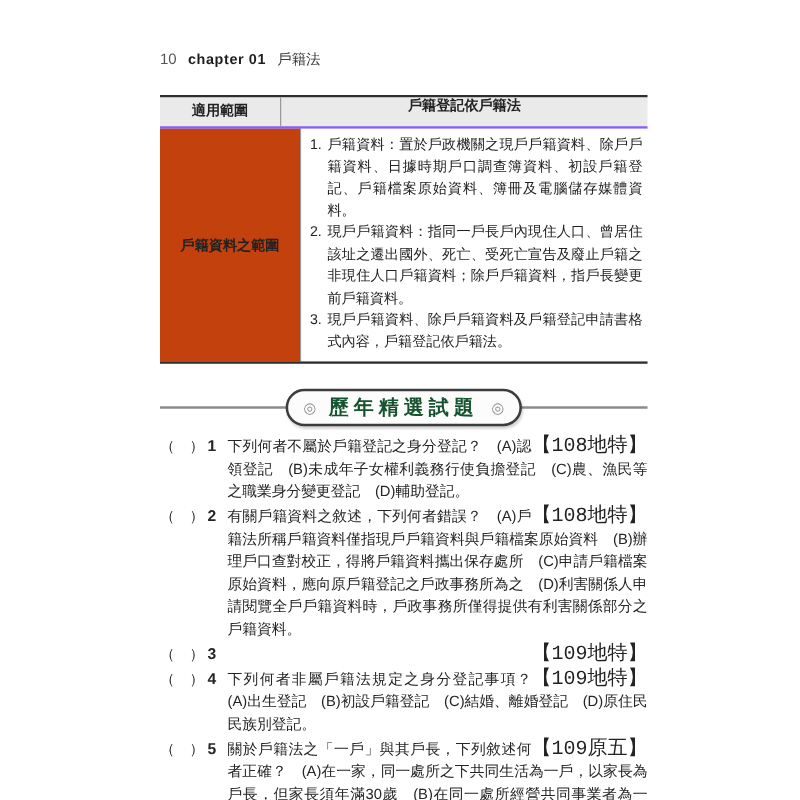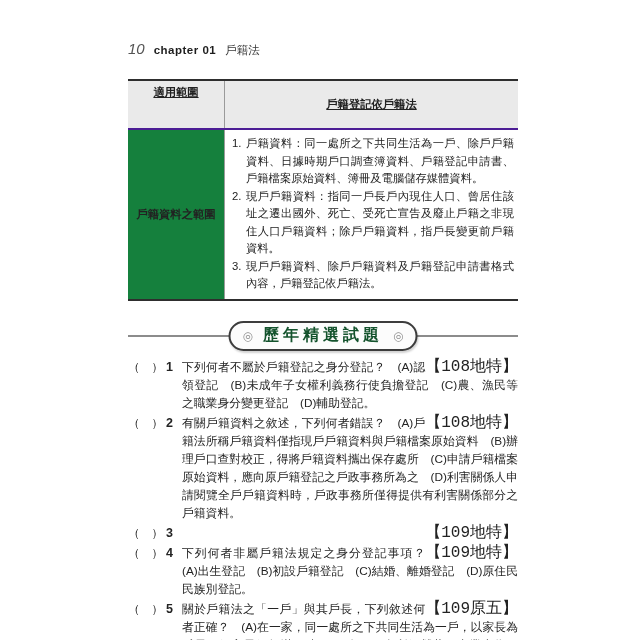--- a/index.html
+++ b/index.html
@@ -20,54 +20,53 @@
   }
 
   
   .running-head {
     display: flex;
     align-items: baseline;
     gap: 9px;
     font-size: 11px;
     color: #3a3a3a;
   }
-  .pg-num { font-size: 15px; color: #555555; font-style: italic; }
+  .pg-num { font-size: 12px; color: #555555; }
   .chap { font-weight: bold; color: #1e1e1e; font-size: 11.5px; letter-spacing: 0.5px; text-align: center; }
   .chap-title { font-size: 11.5px; color: #3a3a3a; }
 
   
   .scope-table {
     margin-top: 21px;
     border-top: 2px solid #2e2e2e;
     border-bottom: 2px solid #2e2e2e;
     font-size: 11.3px;
   }
   .t-head {
     display: flex;
     background: #eaeaea;
-    border-bottom: 2px solid #4c1d95;
+    border-bottom: 2px solid #8b5cf6;
     font-weight: bold;
     line-height: 15px;
-    text-decoration: underline;
   }
   .t-h1 {
     width: 97px;
     flex: none;
     box-sizing: border-box;
     text-align: center;
     padding: 4px 0;
     border-right: 1px solid #9a9a9a;
   }
-  .t-h2 { flex: 1; text-align: center; padding: 16px 0; }
+  .t-h2 { flex: 1; text-align: center; padding: 0 0; }
   .t-body { display: flex; }
   .t-label {
-    width: 97px;
+    width: 113px;
     flex: none;
     box-sizing: border-box;
-    background: #15803d;
+    background: #c2410c;
     display: flex;
     align-items: center;
     justify-content: center;
     font-weight: bold;
     border-right: 1px solid #9a9a9a;
   }
   .t-content {
     flex: 1;
     padding: 5px 4px 6px 7px;
     line-height: 17.5px;
@@ -144,21 +143,21 @@
   <div class="scope-table">
     <div class="t-head">
       <div class="t-h1">適用範圍</div>
       <div class="t-h2">戶籍登記依戶籍法</div>
     </div>
     <div class="t-body">
       <div class="t-label">戶籍資料之範圍</div>
       <div class="t-content">
         <div class="t-item">
           <span class="t-num">1.</span>
-          <span class="t-text">戶籍資料：同一處所之下共同生活為一戶、除戶戶籍資料、日據時期戶口調查簿資料、戶籍登記申請書、戶籍檔案原始資料、簿冊及電腦儲存媒體資料。</span>
+          <span class="t-text">戶籍資料：置於戶政機關之現戶戶籍資料、除戶戶籍資料、日據時期戶口調查簿資料、初設戶籍登記、戶籍檔案原始資料、簿冊及電腦儲存媒體資料。</span>
         </div>
         <div class="t-item">
           <span class="t-num">2.</span>
           <span class="t-text">現戶戶籍資料：指同一戶長戶內現住人口、曾居住該址之遷出國外、死亡、受死亡宣告及廢止戶籍之非現住人口戶籍資料；除戶戶籍資料，指戶長變更前戶籍資料。</span>
         </div>
         <div class="t-item">
           <span class="t-num">3.</span>
           <span class="t-text">現戶戶籍資料、除戶戶籍資料及戶籍登記申請書格式內容，戶籍登記依戶籍法。</span>
         </div>
       </div>

